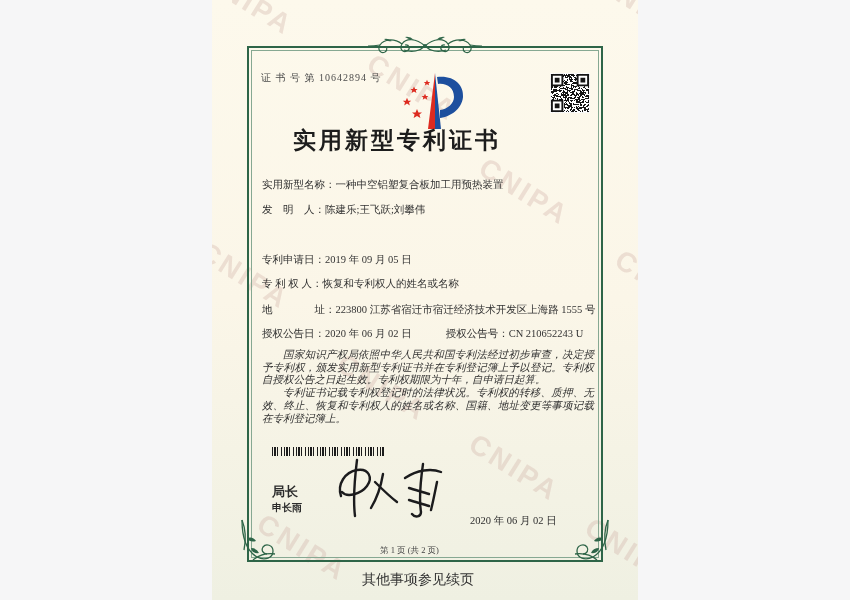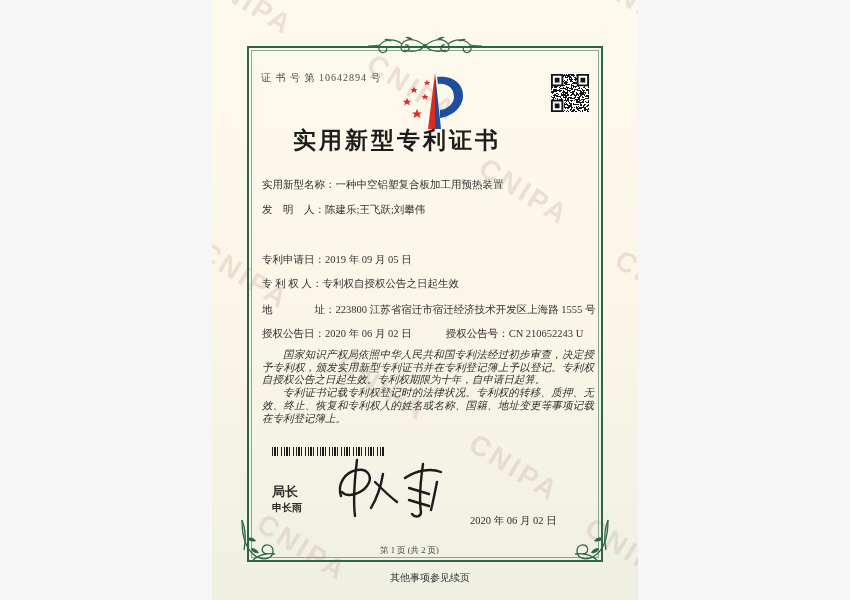--- a/index.html
+++ b/index.html
@@ -53,22 +53,22 @@
       #1c1c1c 0 1px,transparent 1px 2.5px,
       #1c1c1c 2.5px 4.5px,transparent 4.5px 5.5px,
       #1c1c1c 5.5px 6.5px,transparent 6.5px 9px,
       #1c1c1c 9px 10px,transparent 10px 12px);}
   .sig-title{position:absolute;left:60px;top:483px;font-size:13px;font-weight:600;z-index:4;}
   .sig-name{position:absolute;left:60px;top:501px;font-size:10px;font-weight:700;z-index:4;}
   .sig-hand{position:absolute;left:115px;top:456px;width:120px;height:64px;z-index:4;}
   .sig-date{position:absolute;left:258px;top:514px;font-size:10.5px;color:#2f2f2f;z-index:4;}
   .page-info{position:absolute;left:35px;top:545px;width:325px;text-align:center;
              font-size:8.5px;color:#444;z-index:4;}
-  .cont-note{position:absolute;left:40px;top:571px;width:356px;text-align:center;
-             font-size:10px;color:#333;z-index:4;}
+  .cont-note{position:absolute;left:28px;top:571px;width:356px;text-align:center;
+             font-size:14px;color:#333;z-index:4;}
 </style>
 </head>
 <body>
 
 <div class="stage">
   <div class="paper">
 
     <span class="wm" style="left:-14px;top:-14px">CNIPA</span>
     <span class="wm" style="left:380px;top:-10px">CNIPA</span>
     <span class="wm" style="left:150px;top:72px">CNIPA</span>
@@ -160,21 +160,21 @@
     <div class="row" style="top:178px">
       <span class="lbl">实用新型名称：</span><span class="val">一种中空铝塑复合板加工用预热装置</span>
     </div>
     <div class="row" style="top:203px">
       <span class="lbl">发　明　人：</span><span class="val">陈建乐;王飞跃;刘攀伟</span>
     </div>
     <div class="row" style="top:253px">
       <span class="lbl">专利申请日：</span><span class="val">2019 年 09 月 05 日</span>
     </div>
     <div class="row" style="top:277px">
-      <span class="lbl">专 利 权 人：</span><span class="val">专利权自授权公告之日起生效</span>
+      <span class="lbl">专 利 权 人：</span><span class="val">恢复和专利权人的姓名或名称</span>
     </div>
     <div class="row" style="top:303px">
       <span class="lbl">地　　　　址：</span><span class="val">223800 江苏省宿迁市宿迁经济技术开发区上海路 1555 号</span>
     </div>
     <div class="row" style="top:327px">
       <span class="lbl">授权公告日：</span><span class="val">2020 年 06 月 02 日</span><span class="lbl row2">授权公告号：</span><span class="val">CN 210652243 U</span>
     </div>
 
     <div class="paras">
       <p>国家知识产权局依照中华人民共和国专利法经过初步审查，决定授予专利权，颁发实用新型专利证书并在专利登记簿上予以登记。专利权自授权公告之日起生效。专利权期限为十年，自申请日起算。</p>

